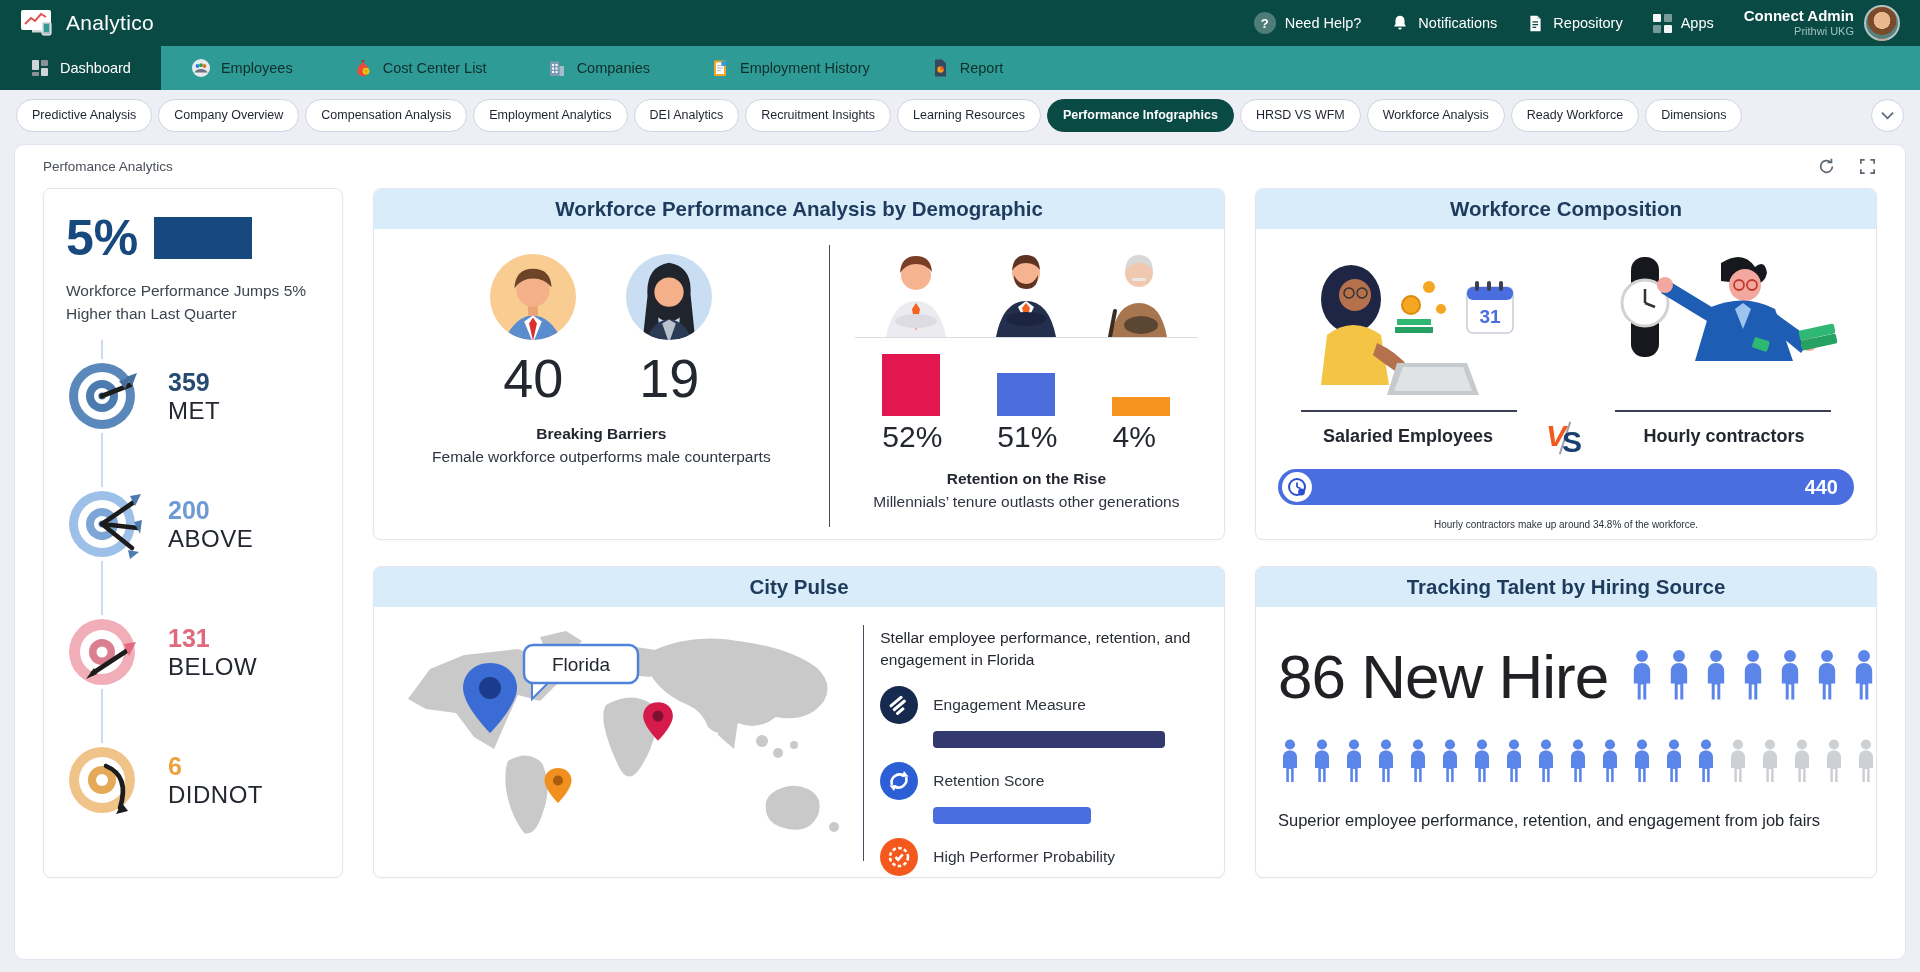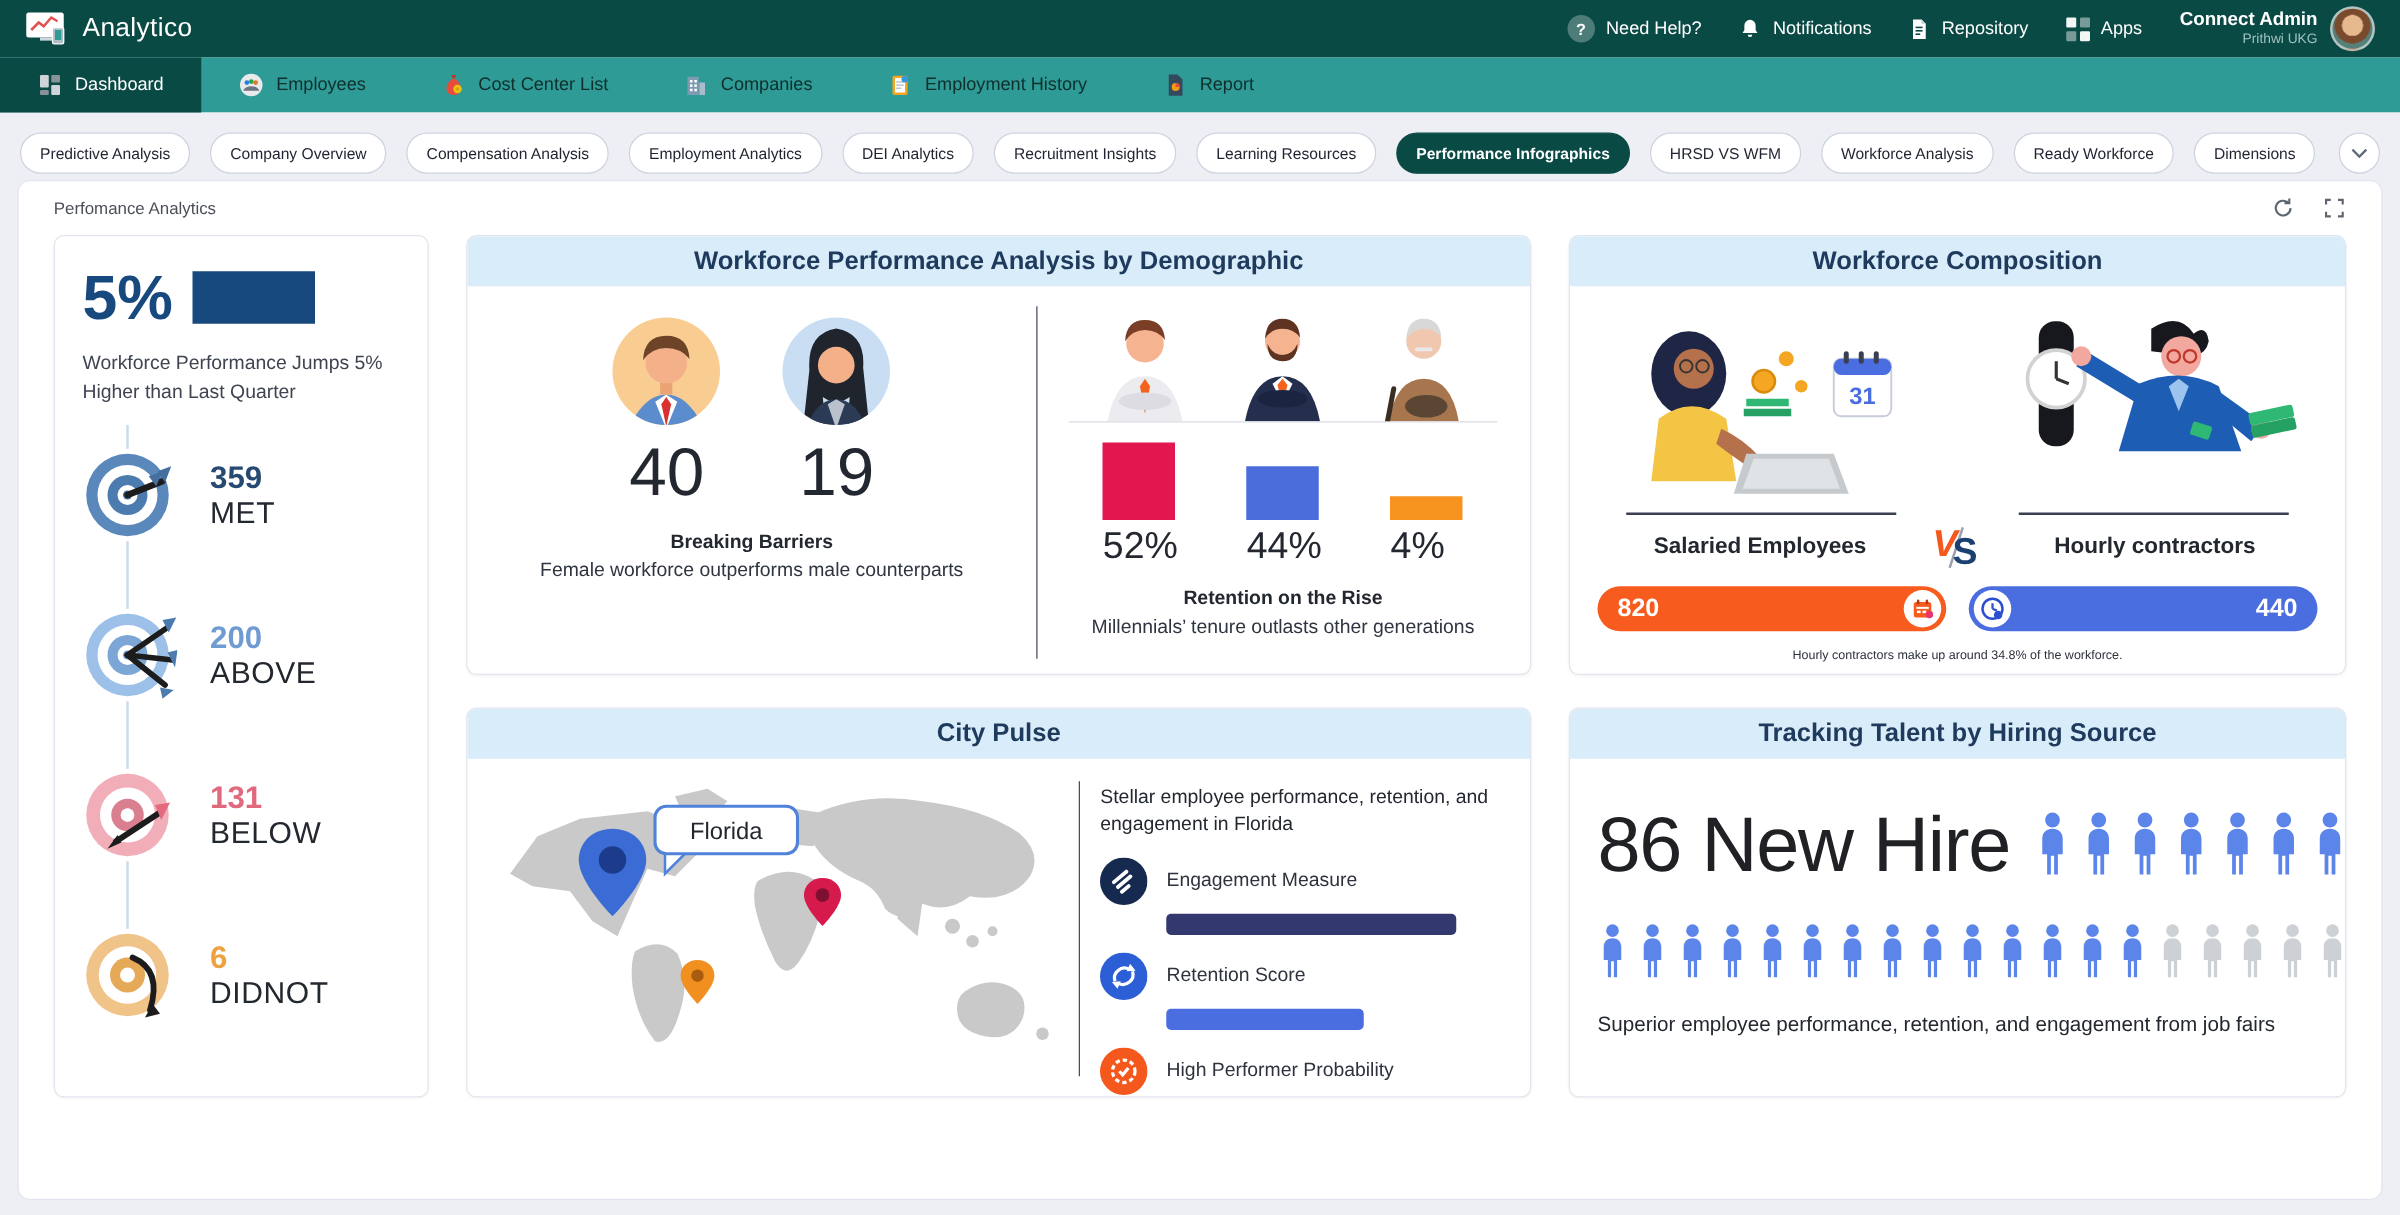--- a/index.html
+++ b/index.html
@@ -27,21 +27,21 @@
     background:radial-gradient(circle at 50% 42%,#e8b88f 0 34%,#7a4a2c 35% 58%,#57807b 59%)}
 
   
   .navbar{height:44px;background:#2f9b96;display:flex;align-items:stretch}
   .nav-tab{display:flex;align-items:center;gap:10px;padding:0 30px;font-size:14.5px;
     color:#0e2f2c;cursor:pointer;white-space:nowrap}
   .nav-tab.active{background:#0a4a45;color:#fff}
   .nav-tab svg{width:20px;height:20px}
 
   
-  .pills{height:50px;display:flex;gap:16px;padding:16px 16px;background:#edeff4}
+  .pills{height:50px;display:flex;align-items:center;gap:6px;padding:16px 16px;background:#edeff4}
   .pill{height:33px;padding:0 15px;border-radius:17px;background:#fff;border:1px solid #ced3e0;
     font-size:12.5px;display:flex;align-items:center;white-space:nowrap;color:#1f2430;cursor:pointer}
   .pill.active{background:#0a4a45;border-color:#0a4a45;color:#fff;font-weight:bold}
   .pill-chevron{margin-left:auto;width:33px;height:33px;border-radius:50%;background:#fff;
     border:1px solid #ced3e0;display:flex;align-items:center;justify-content:center;cursor:pointer}
 
   
   .content-card{margin:4px 14px 0;background:#fff;border:1px solid #e2e5ee;border-radius:10px;
     height:816px;padding:12px 28px 20px}
   .content-head{display:flex;align-items:center;margin-bottom:12px}
@@ -443,21 +443,21 @@
               <ellipse cx="56" cy="80" rx="17" ry="9" fill="#5a4632"></ellipse>
             </svg>
           </div>
           <div class="ret-cols">
             <div class="ret-col">
               <div class="ret-bar" style="height:62px;background:#e3174f"></div>
               <div class="ret-val">52%</div>
             </div>
             <div class="ret-col">
               <div class="ret-bar" style="height:43px;background:#4a6ddb"></div>
-              <div class="ret-val">44%</div>
+              <div class="ret-val">51%</div>
             </div>
             <div class="ret-col">
               <div class="ret-bar" style="height:19px;background:#f6941f"></div>
               <div class="ret-val">4%</div>
             </div>
           </div>
           <div class="c2-headline">Retention on the Rise</div>
           <div class="c2-sub">Millennials’ tenure outlasts other generations</div>
         </div>
       </div>
@@ -511,34 +511,20 @@
           </svg>
         </div>
         <div class="comp-labels">
           <div class="comp-label">Salaried Employees</div>
           <div class="vs-wrap">
             <span class="vs-v">V</span><span class="vs-slash"></span><span class="vs-s">S</span>
           </div>
           <div class="comp-label">Hourly contractors</div>
         </div>
         <div class="comp-pills">
-          <div class="comp-pill pill-orange">
-            <span>820</span>
-            <span class="badge">
-              <svg viewBox="0 0 20 20">
-                  <rect x="3" y="4.5" width="14" height="12.5" rx="2" fill="#f75b1d"></rect>
-                <rect x="5.5" y="2.5" width="2" height="4" rx="1" fill="#b23c0c"></rect>
-                  <rect x="12.5" y="2.5" width="2" height="4" rx="1" fill="#b23c0c"></rect>
-                <rect x="5" y="8.5" width="10" height="1.6" fill="#fff"></rect>
-                  <rect x="5.5" y="11.5" width="3" height="2" fill="#fff"></rect>
-                <rect x="10" y="11.5" width="3" height="2" fill="#fff"></rect>
-                  <circle cx="15.5" cy="14.5" r="3" fill="#e8356d"></circle>
-                </svg>
-            </span>
-          </div>
           <div class="comp-pill pill-blue">
             <span class="badge">
               <svg viewBox="0 0 20 20">
                   <circle cx="10" cy="10" r="8" fill="none" stroke="#2c4fd0" stroke-width="2"></circle>
                 <line x1="10" y1="10" x2="10" y2="5.5" stroke="#2c4fd0" stroke-width="1.8"></line>
                 <line x1="10" y1="10" x2="13.5" y2="11.5" stroke="#2c4fd0" stroke-width="1.8"></line>
                 <circle cx="14.5" cy="15" r="3.4" fill="#2c4fd0"></circle>
                 </svg>
             </span>
             <span>440</span>

